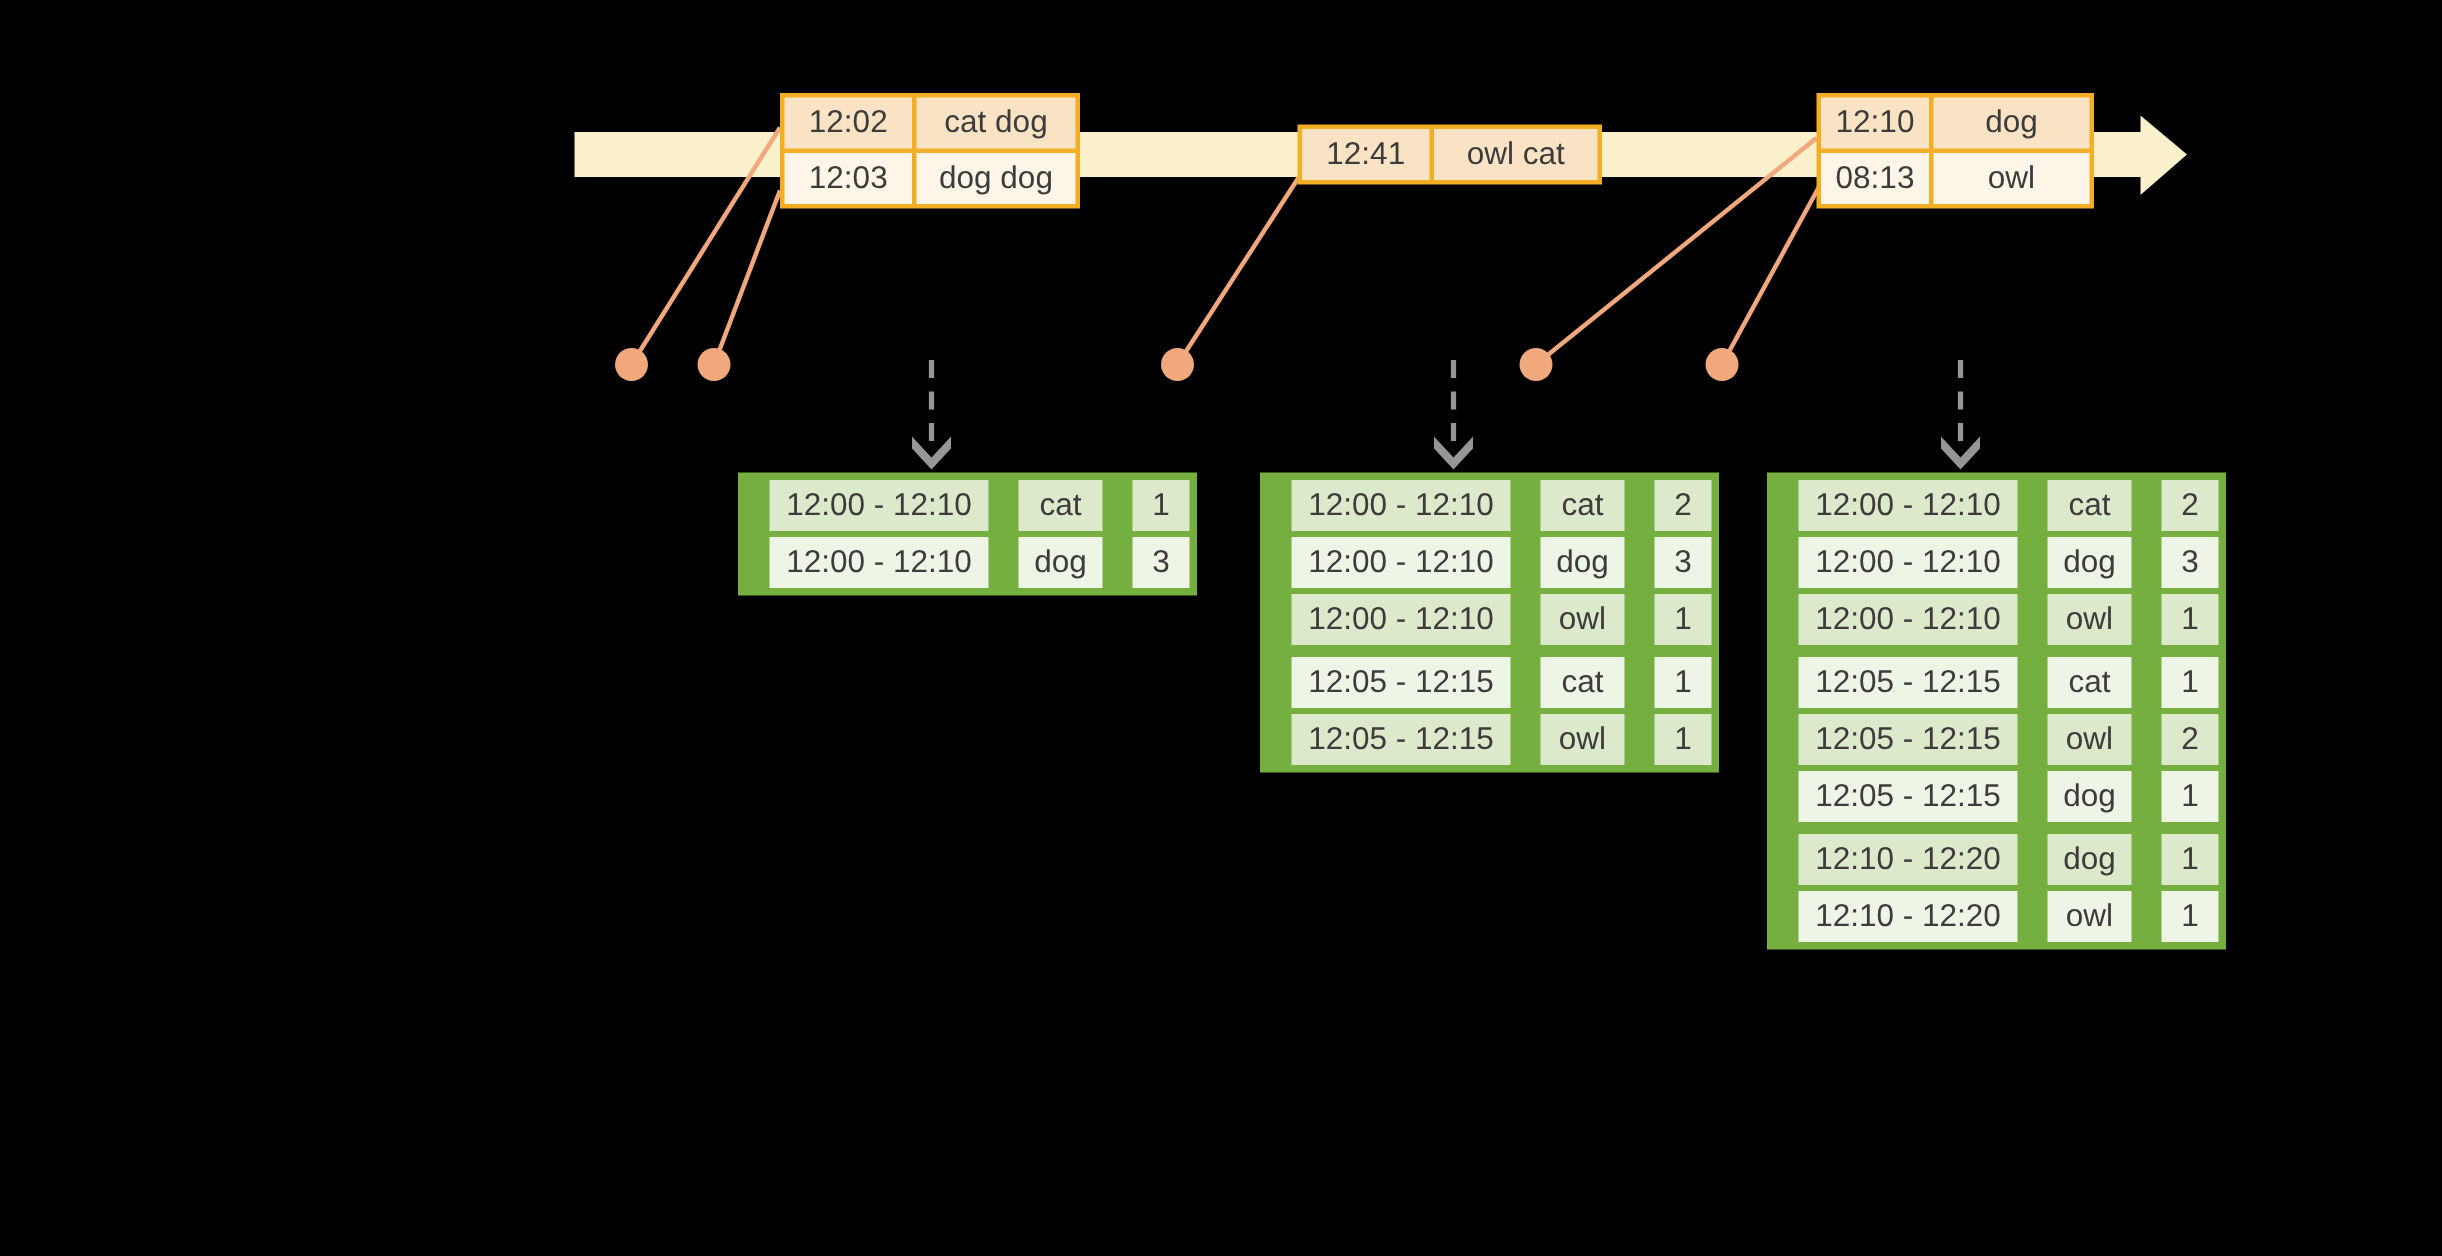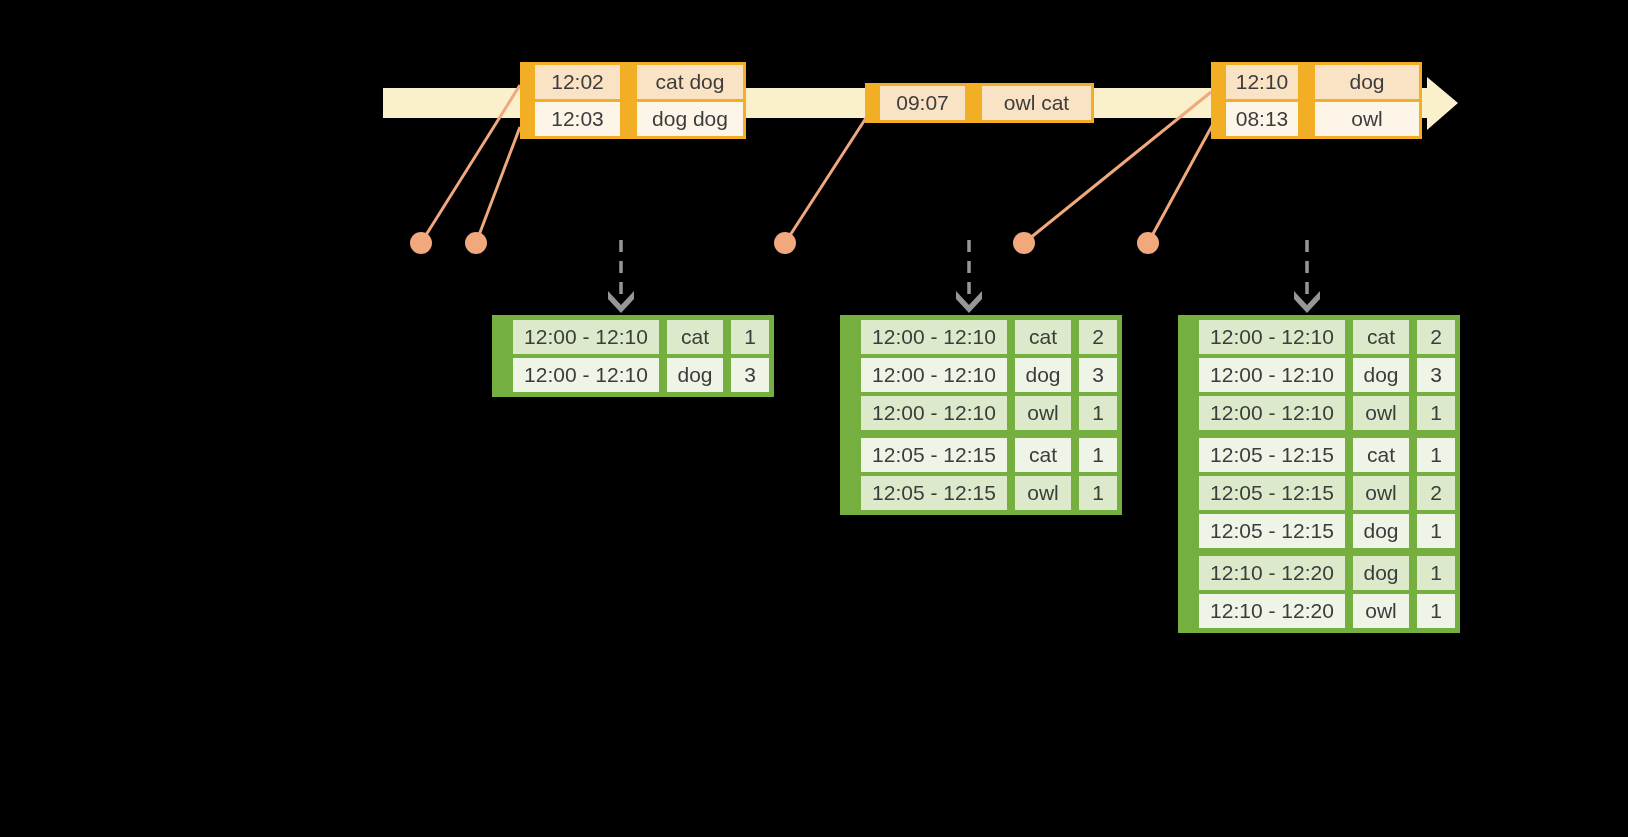--- a/index.html
+++ b/index.html
@@ -22,36 +22,36 @@
   }
   .overlay{position:absolute;left:0;top:0;z-index:1;}
   .tl{fill:var(--timeline-fill);}
   .sl{stroke:var(--salmon);stroke-width:3;}
   .sd{fill:var(--salmon);}
   .dl{stroke:var(--arrow-gray);stroke-width:3.5;stroke-dasharray:12 9;}
   .dp{fill:var(--arrow-gray);}
 
   
   .etable{position:absolute;background:var(--orange-border);padding:3px;z-index:2;}
-  .erow{display:grid;column-gap:17px;margin-top:3px;margin-left:12px;}
+  .erow{display:grid;column-gap:3px;margin-top:3px;}
   .erow:first-child{margin-top:0;}
   #evt1 .erow{grid-template-columns:85px 106px;}
   #evt2 .erow{grid-template-columns:85px 109px;}
   #evt3 .erow{grid-template-columns:72px 104px;}
   .ecell{height:34px;display:flex;align-items:center;justify-content:center;
          font-size:21px;color:var(--text);white-space:nowrap;}
   .erow.dark .ecell{background:var(--orange-row-dark);}
   .erow.light .ecell{background:var(--orange-row-light);}
   #evt1{left:520px;top:62px;}
   #evt2{left:865px;top:83px;}
   #evt3{left:1211px;top:62px;}
 
   
   .gtable{position:absolute;background:var(--green-border);padding:5px;z-index:2;}
-  .grow{display:grid;grid-template-columns:146px 56px 38px;column-gap:8px;margin-top:4px;padding-left:16px;}
+  .grow{display:grid;grid-template-columns:146px 56px 38px;column-gap:20px;margin-top:4px;padding-left:16px;}
   .grow:first-child{margin-top:0;}
   .grow.gsep{margin-top:8px;}
   .gcell{height:34px;display:flex;align-items:center;justify-content:center;
          font-size:21px;color:var(--text);white-space:nowrap;}
   .grow.dark .gcell{background:var(--green-row-dark);}
   .grow.light .gcell{background:var(--green-row-light);}
   #res1{left:492px;top:315px;}
   #res2{left:840px;top:315px;}
   #res3{left:1178px;top:315px;}
 </style>
@@ -96,21 +96,21 @@
       <div class="ecell">cat dog</div>
     </div>
     <div class="erow light">
       <div class="ecell">12:03</div>
       <div class="ecell">dog dog</div>
     </div>
   </div>
 
   <div class="etable" id="evt2">
     <div class="erow dark">
-      <div class="ecell">09:07</div>
+      <div class="ecell">12:41</div>
       <div class="ecell">owl cat</div>
     </div>
   </div>
 
   <div class="etable" id="evt3">
     <div class="erow dark">
       <div class="ecell">12:10</div>
       <div class="ecell">dog</div>
     </div>
     <div class="erow light">

